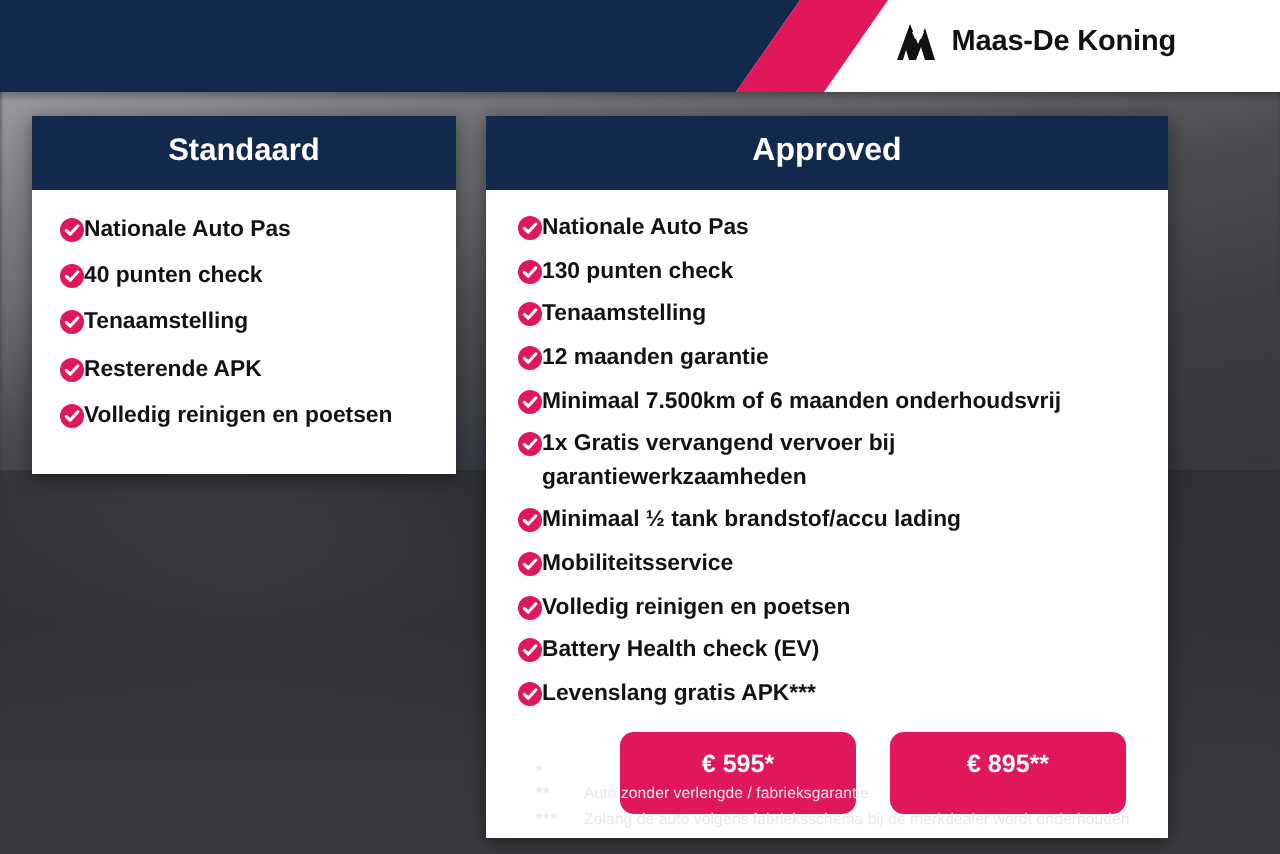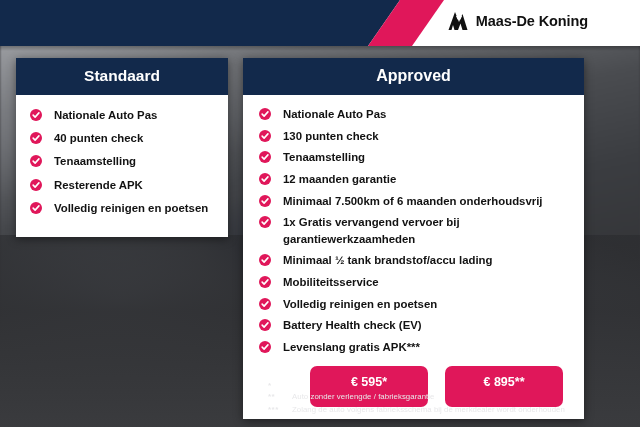--- a/index.html
+++ b/index.html
@@ -70,21 +70,21 @@
     text-align:center; font-weight:bold;
     padding:9px 0 10px;
     font-size:15.5px;
   }
   .card-app .card-head{ font-size:16px; }
   .card-body{ padding:12px 14px 14px 14px; }
   .card-app .card-body{ padding:11px 14px 12px 16px; }
 
   ul.feature-list{ list-style:none; }
   ul.feature-list li{
-    display:flex; align-items:flex-start; gap:12px;
+    display:flex; align-items:flex-start; gap:0;
     margin-bottom:7px;
   }
   .card-app ul.feature-list li{ margin-bottom:5.5px; }
 
   .chk{ flex:0 0 auto; width:12px; height:12px; margin-top:2px; display:block; }
   .feat-txt{
     font-size:11.4px; font-weight:bold; color:#121212; line-height:1.42;
   }
   li.no-bullet .chk{ visibility:hidden; }
 

